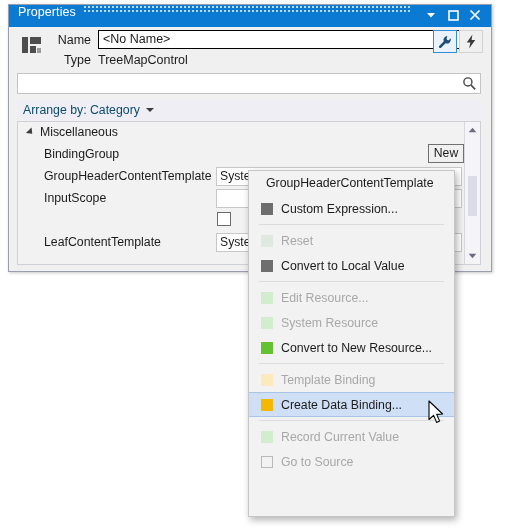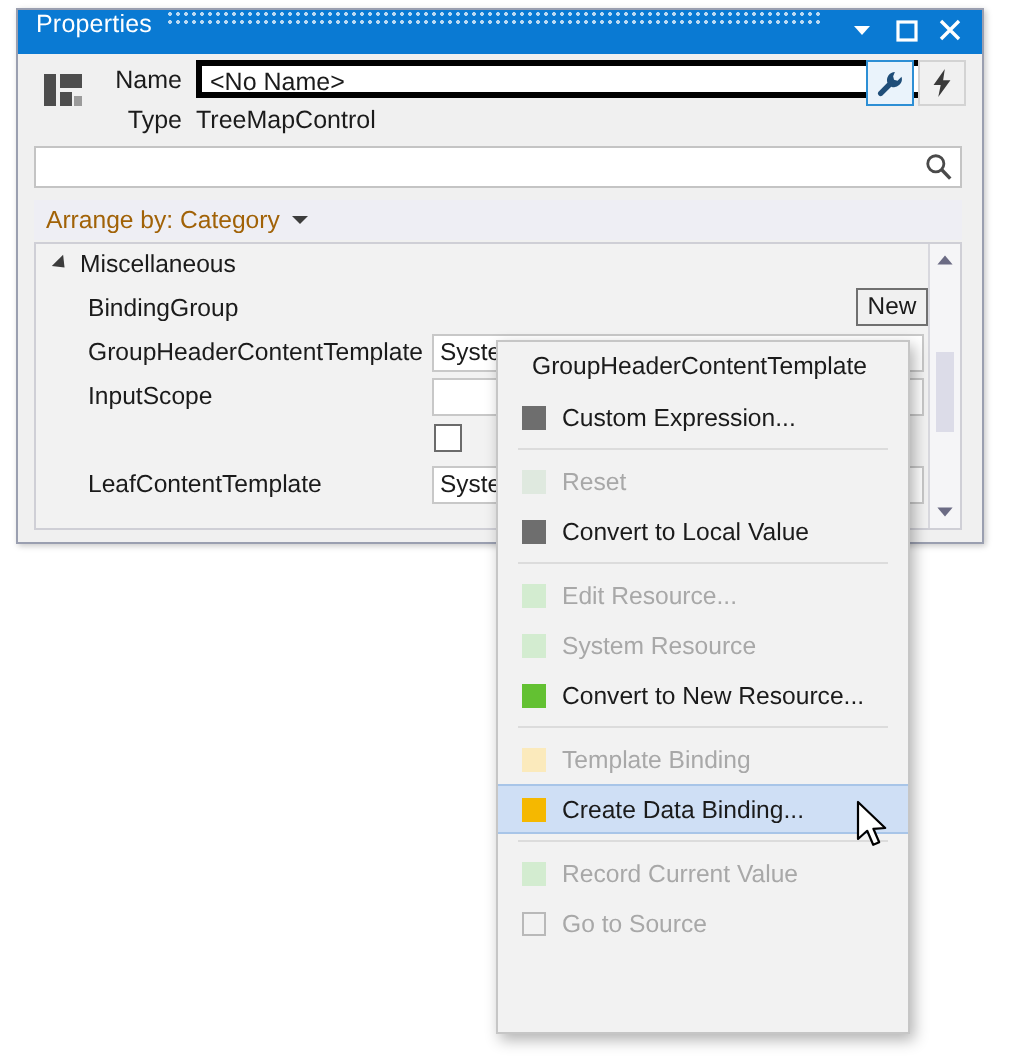--- a/index.html
+++ b/index.html
@@ -100,21 +100,21 @@
     width: 42px;
     text-align: right;
     font-size: 12.5px;
     color: #1b1b1b;
     padding-right: 7px;
   }
   .name-field {
     width: 379px;
     height: 19px;
     background: #ffffff;
-    border: 3px solid #000000;
+    border: 1px solid #000000;
     box-sizing: border-box;
     font-size: 12.5px;
     color: #1b1b1b;
     padding: 0 4px;
     line-height: 17px;
   }
   .type-value {
     font-size: 12.5px;
     color: #1b1b1b;
   }
@@ -167,21 +167,21 @@
     left: 8px;
     top: 95px;
     width: 464px;
     height: 20px;
     background: #eeeef4;
     display: flex;
     align-items: center;
   }
   .arrange-text {
     font-size: 12.3px;
-    color: #a16207;
+    color: #0c4a6e;
     margin-left: 6px;
   }
   .arrange-caret {
     margin-left: 6px;
     width: 0; height: 0;
     border-left: 4px solid transparent;
     border-right: 4px solid transparent;
     border-top: 4px solid #3c3c3c;
   }
 

